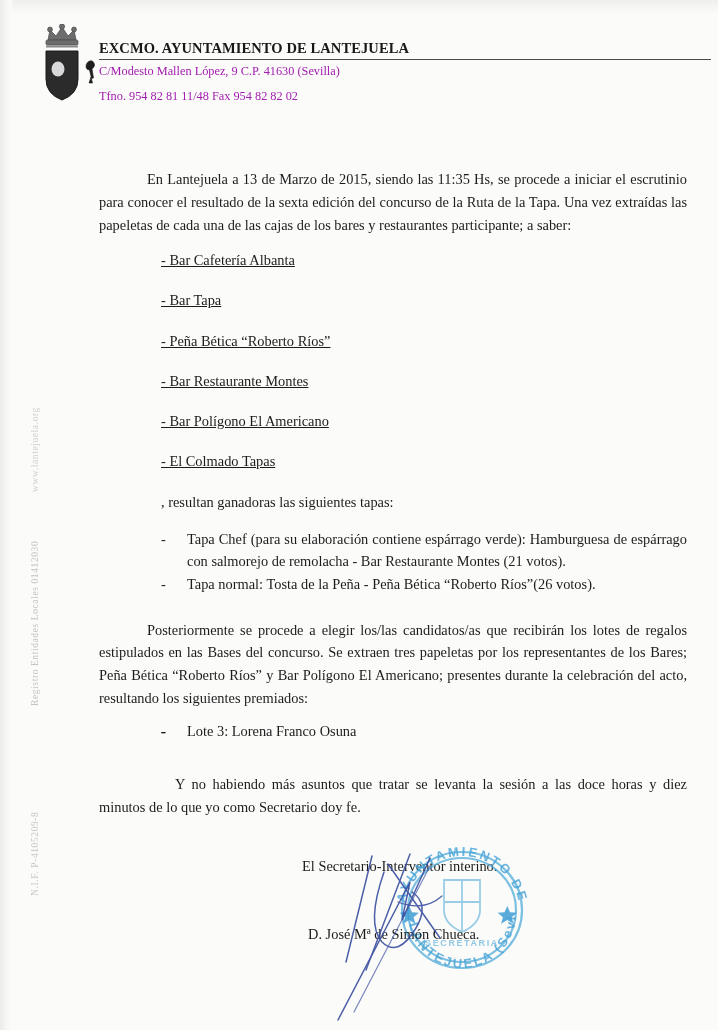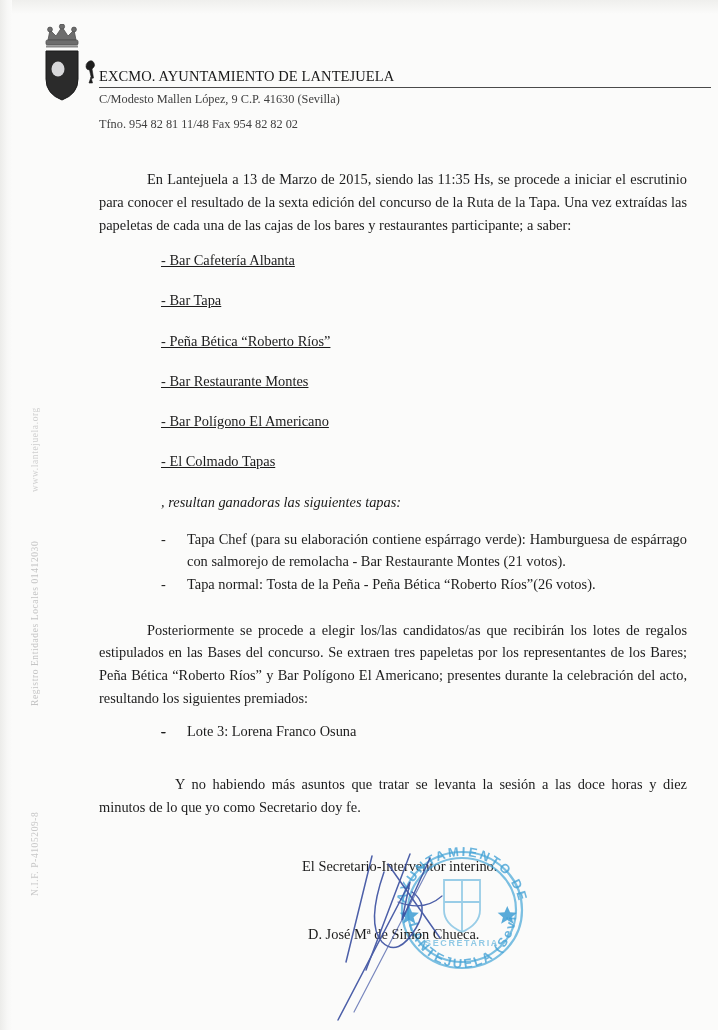--- a/index.html
+++ b/index.html
@@ -50,39 +50,38 @@
   .crest svg { display: block; }
 
   .head-text {
     position: absolute;
     left: 99px; top: 22px;
     width: 612px;
   }
   .org-name {
     font-family: "Liberation Serif", "DejaVu Serif", serif;
     font-size: 14.5px;
-    font-weight: normal;
+    font-weight: bold;
     letter-spacing: 0.1px;
     color: #181818;
     line-height: 1.15;
     white-space: nowrap;
-    margin-top: 28px;
   }
   .head-rule {
     margin-top: 2px;
     width: 612px;
     height: 1px;
     background: #4a4a4a;
   }
   .addr {
     margin-top: 3px;
     font-family: "Liberation Serif", "DejaVu Serif", serif;
     font-size: 12.3px;
     line-height: 1.42;
-    color: #404040;
+    color: #a21caf;
     white-space: nowrap;
   }
 
   
   .vmargin {
     position: absolute;
     left: 0;
     transform-origin: left top;
     transform: rotate(-90deg);
     font-family: "Liberation Serif", "DejaVu Serif", serif;
@@ -139,21 +138,20 @@
     margin-bottom: 20px;
     white-space: nowrap;
   }
 
   .lead-line {
     margin: 4px 0 0 0;
     font-size: 14.4px;
     line-height: 1.55;
     color: #1c1c1c;
     padding-left: 62px;
-    font-style: italic;
   }
 
   .dash-list {
     margin: 14px 0 0 0;
     padding: 0;
     list-style: none;
   }
   .dash-list li {
     position: relative;
     font-size: 14.4px;

